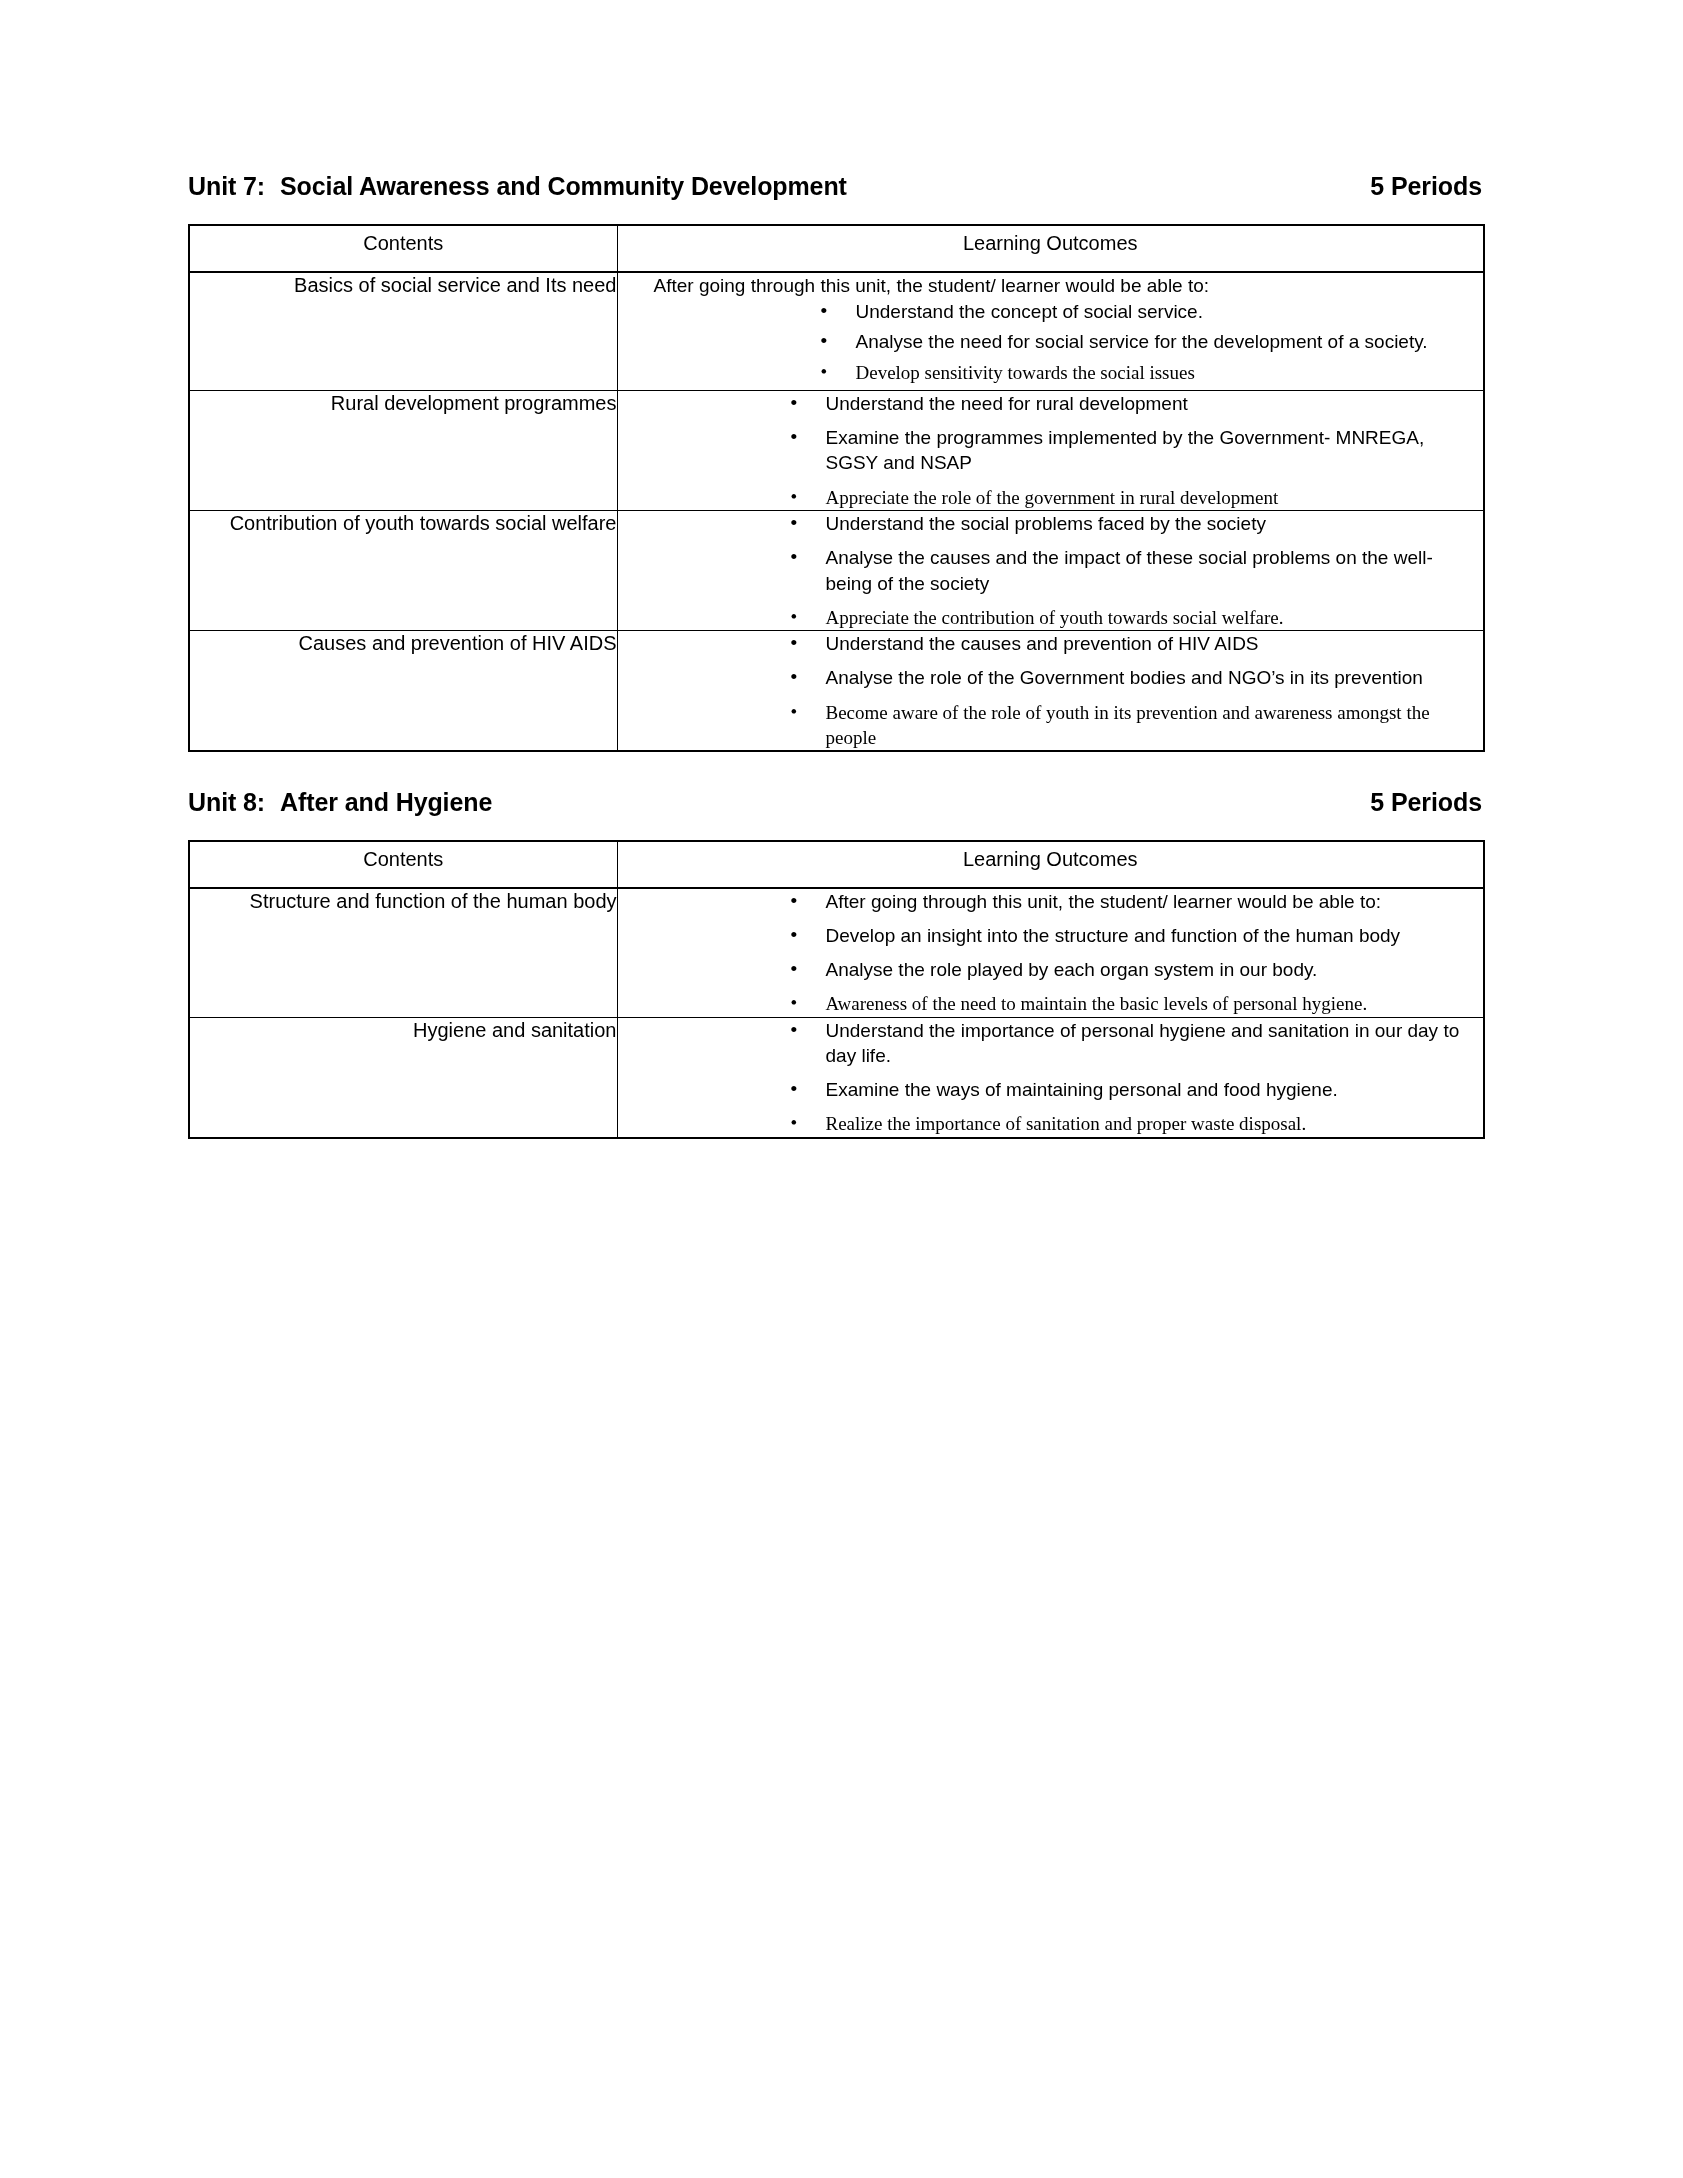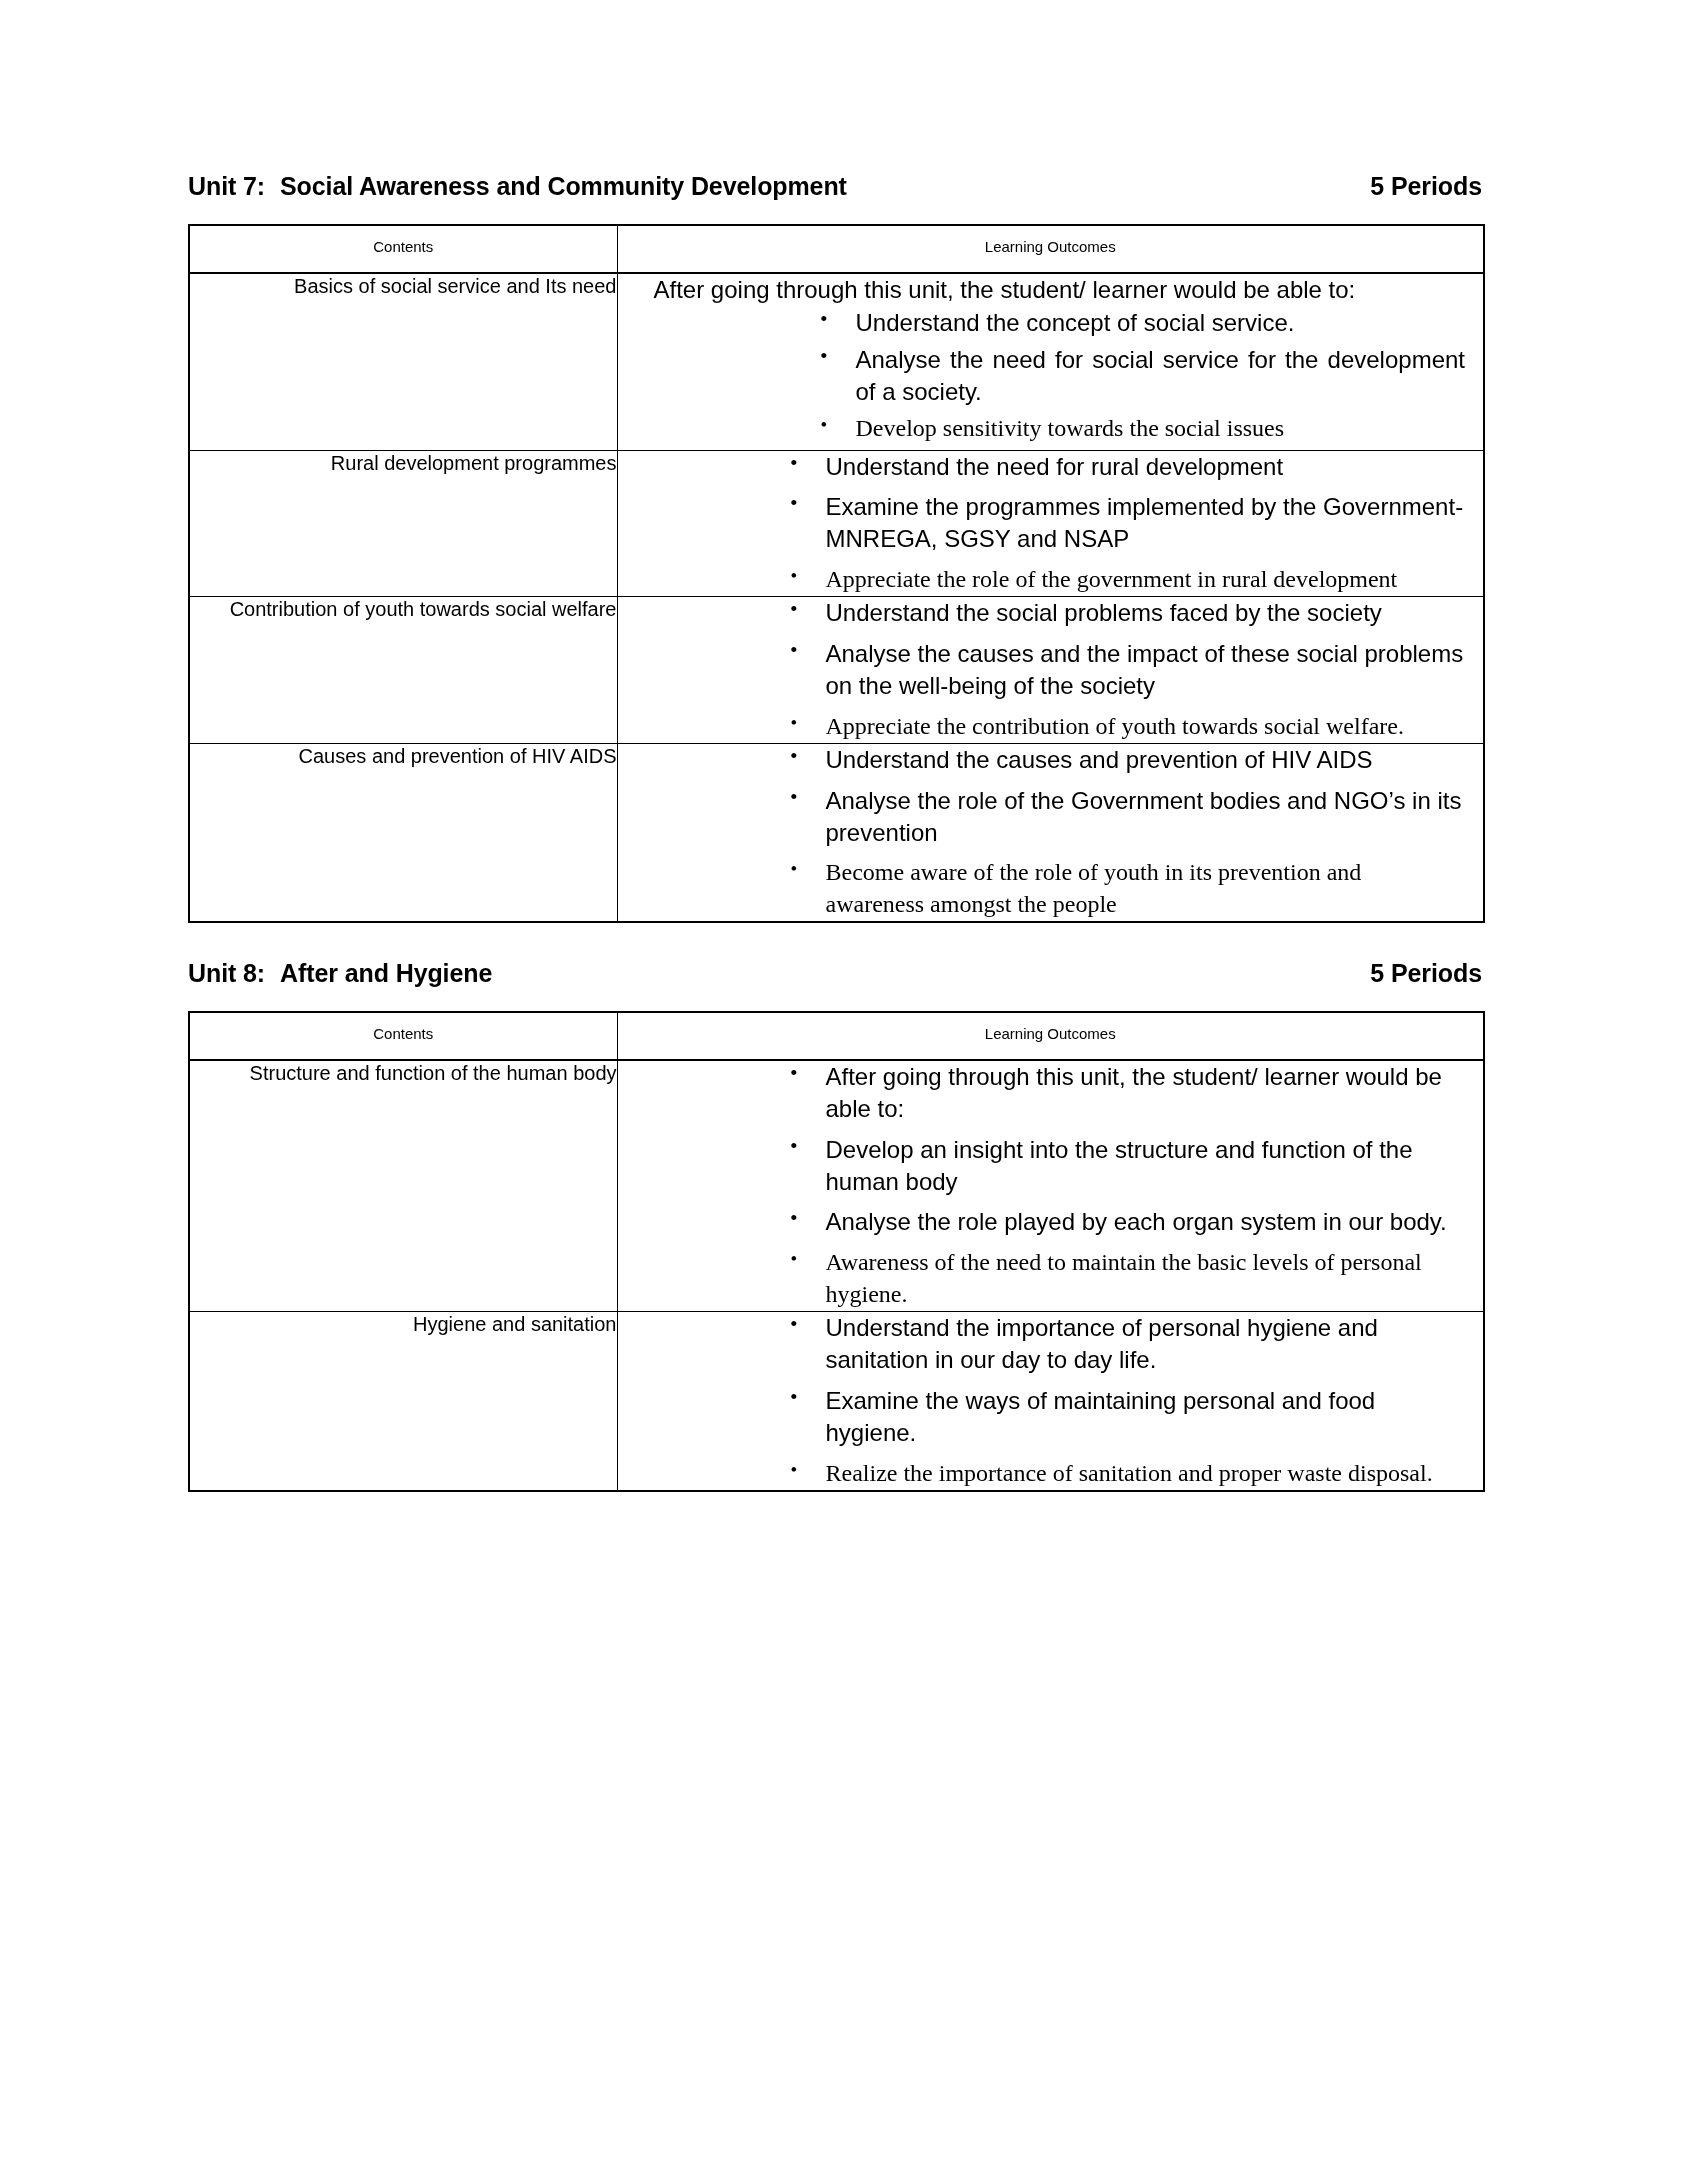--- a/index.html
+++ b/index.html
@@ -72,36 +72,36 @@
   table.syllabus th,
   table.syllabus td {
     border: 1.6px solid #000;
     vertical-align: top;
     padding: 0;
   }
 
   table.syllabus thead th {
     text-align: center;
     font-weight: normal;
-    font-size: 15px;
-    padding: 12px 6px 16px 6px;
+    font-size: 20px;
+    padding: 5px 6px 16px 6px;
     border-bottom: 2.5px solid #000;
     line-height: 1.2;
   }
 
   td.contents-cell {
     padding: 13px 8px 14px 11px;
     font-size: 20px;
     line-height: 1.28;
     text-align: right;
   }
 
   td.outcomes-cell {
     padding: 11px 10px 14px 0px;
-    font-size: 24px;
+    font-size: 19px;
     line-height: 1.33;
   }
 
   
   .intro-para {
     margin: 0 6px 1px 10px;
     text-align: justify;
     text-indent: 26px;
     line-height: 1.35;
   }

